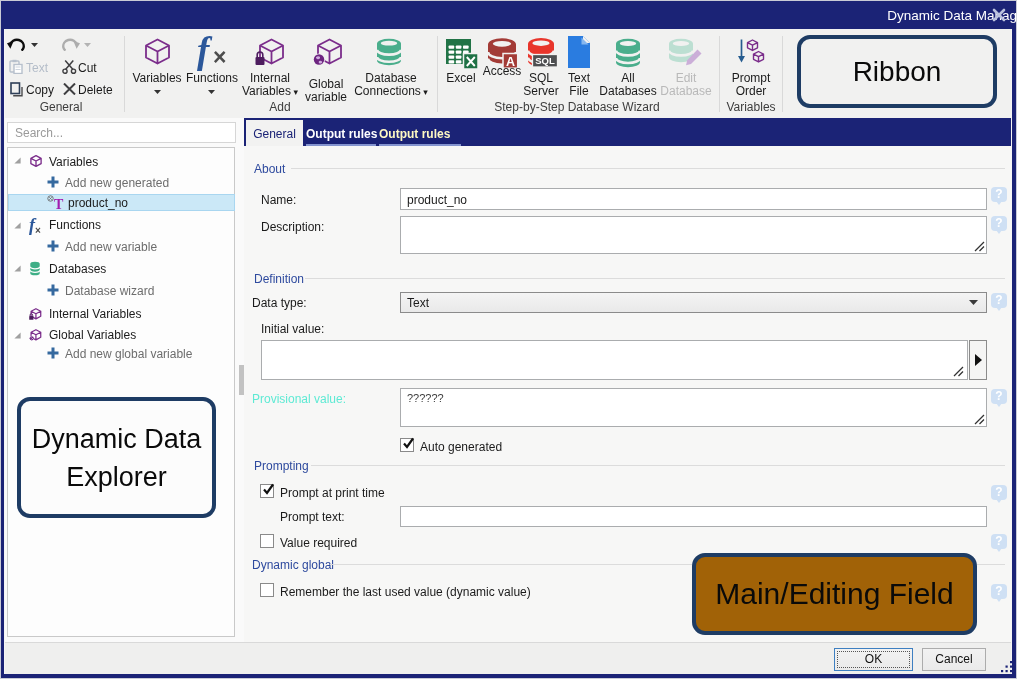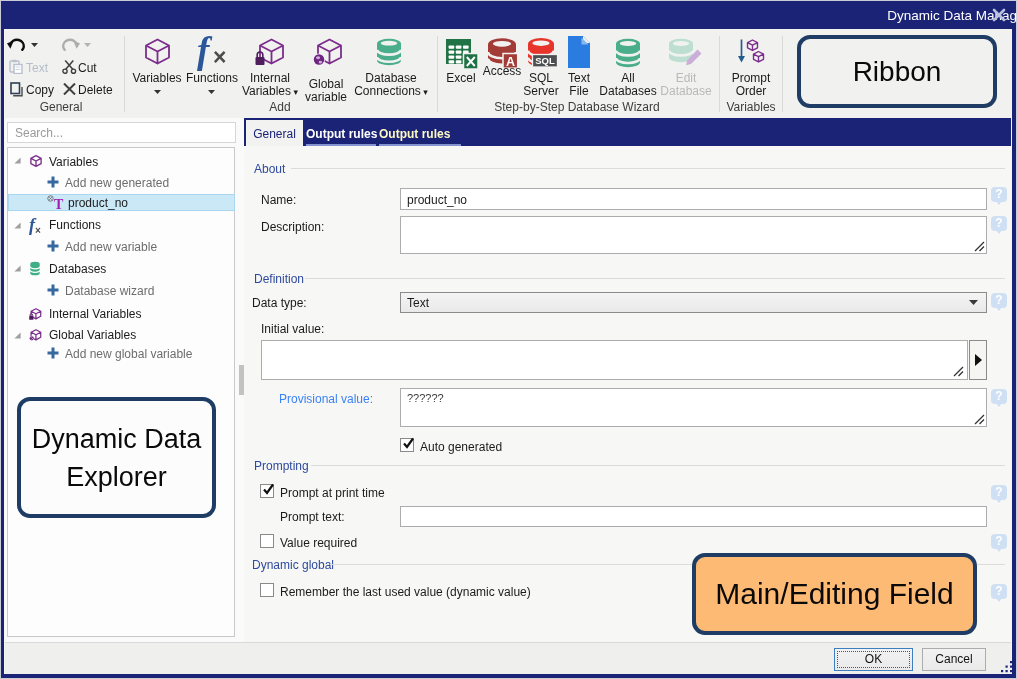--- a/index.html
+++ b/index.html
@@ -299,21 +299,21 @@
 <div class="tx" style="left:261px;top:322px">Initial value:</div>
 <div class="inp" style="left:261px;top:340px;width:707px;height:40px"></div>
 <svg class="a" style="left:953px;top:366px" width="11" height="11" viewBox="0 0 11 11">
       <path d="M10 1 L1 10 M10 5.5 L5.5 10" stroke="#333" stroke-width="1.3" fill="none"></path>
     </svg>
 <div class="a" style="left:969px;top:340px;width:18px;height:40px;background:#f5f5f4;border:1px solid #8b8b8b;box-sizing:border-box"></div>
 <svg class="a" style="left:974px;top:354px" width="8" height="12" viewBox="0 0 8 12">
       <polygon points="1,0 8,6 1,12" fill="#111"></polygon>
     </svg>
 
-<div class="tx" style="left:279px;top:392px;color:#3b82f6">Provisional value:</div>
+<div class="tx" style="left:252px;top:392px;color:#5eead4">Provisional value:</div>
 <div class="inp" style="left:400px;top:388px;width:587px;height:39px"></div>
 <div class="tx" style="left:407px;top:392px;font-size:11px;color:#3c3c3c">??????</div>
 <svg class="a" style="left:974px;top:414px" width="11" height="11" viewBox="0 0 11 11">
       <path d="M10 1 L1 10 M10 5.5 L5.5 10" stroke="#333" stroke-width="1.3" fill="none"></path>
     </svg>
 <div class="help" style="left:991px;top:389px">?</div>
 <div class="cb" style="left:400px;top:438px"></div>
 <svg class="a" style="left:402px;top:437px" width="13" height="13" viewBox="0 0 13 13">
       <path d="M2 6.5 L5 10 L11 1.5" stroke="#111" stroke-width="2.2" fill="none"></path>
     </svg>
@@ -351,13 +351,13 @@
         <rect x="9" y="4.5" width="2.2" height="2.2"></rect>
         <rect x="0" y="9" width="2.2" height="2.2"></rect>
         <rect x="4.5" y="9" width="2.2" height="2.2"></rect>
         <rect x="9" y="9" width="2.2" height="2.2"></rect>
       </g>
     </svg>
 </div>
 
 <div class="note" style="left:797px;top:35px;width:200px;height:73px;background:#f1f1f0">Ribbon</div>
 <div class="note" style="left:17px;top:397px;width:199px;height:121px;background:#fcfcfc;line-height:38px;font-size:27px">Dynamic Data<br>Explorer</div>
-<div class="note" style="left:692px;top:553px;width:285px;height:82px;background:#fdba74;font-size:30px">Main/Editing Field</div>
+<div class="note" style="left:692px;top:553px;width:285px;height:82px;background:#a16207;font-size:30px">Main/Editing Field</div>
 
 </body></html>

